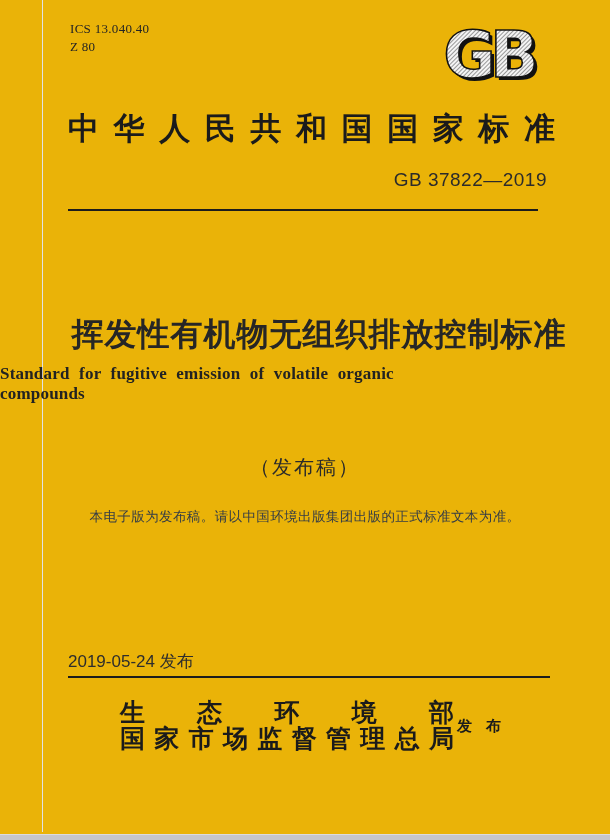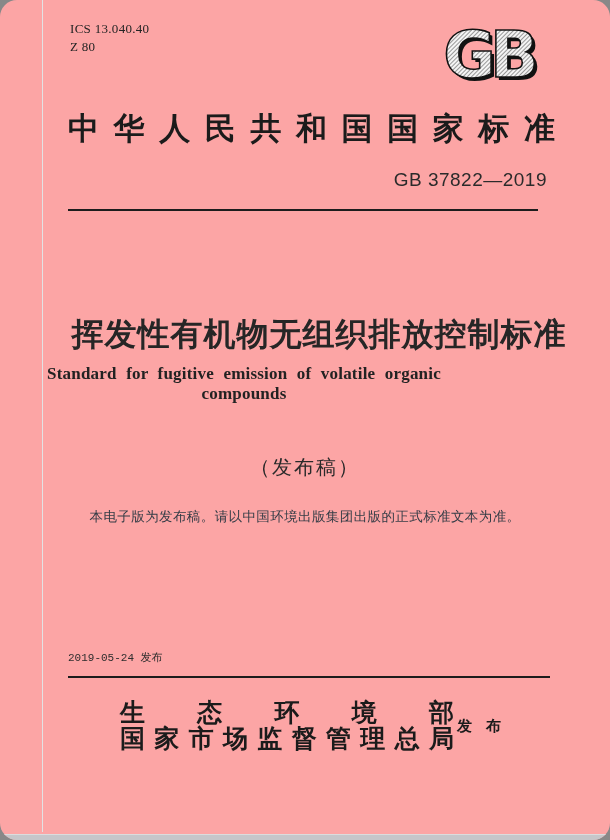--- a/index.html
+++ b/index.html
@@ -1,20 +1,20 @@
 <!DOCTYPE html>
 <html><head>
 <meta charset="utf-8">
 <style>
   * { margin:0; padding:0; box-sizing:border-box; }
   html,body { background:#888; }
   body { font-family:"Liberation Serif", serif; }
   .page {
     position:relative; width:610px; height:840px; margin:0 auto;
-    background:#fca5a5; overflow:hidden; color:#1f1f1f;border-radius:17px;
+    background:#eab308; overflow:hidden; color:#1f1f1f;
   }
   
   .left-scan-line { position:absolute; left:42px; top:0; bottom:8px; width:1px; background:#e2e2e4; }
   .bottom-band { position:absolute; left:0; right:0; bottom:0; height:6px; background:#c6c6ca; border-top:1px solid #dcdcde; }
 
   .ics-block { position:absolute; top:20px; left:70px; font-size:13px; line-height:18px; color:#242424; letter-spacing:0.3px; }
 
   .gb-logo { position:absolute; top:20px; left:430px; width:118px; height:70px; }
 
   .heading {
@@ -29,37 +29,37 @@
     font-size:19px; color:#2b2b2b; letter-spacing:0.5px;
   }
   .rule-top { position:absolute; top:209px; left:68px; width:470px; height:2px; background:#1c1c1c; }
 
   .title-cn {
     position:absolute; top:313px; left:0; width:610px; text-align:center;
     font-family:"Liberation Sans", sans-serif;
     font-size:32px; font-weight:bold; color:#262626; letter-spacing:1px;padding-left:28px;
   }
   .title-en {
-    position:absolute; top:364px; left:0; width:488px; text-align:center;
+    position:absolute; top:364px; left:0; width:488px; text-align:left;
     font-size:17px; font-weight:bold; color:#222; word-spacing:5px; letter-spacing:0.2px;
   }
   .draft-label {
     position:absolute; top:454px; left:0; width:610px; text-align:center;
     font-size:20px; color:#2a2a2a; letter-spacing:2px;
   }
   .notice {
     position:absolute; top:508px; left:0; width:610px; text-align:center;
     font-size:13.5px; color:#343c46; letter-spacing:0.4px;
   }
 
   .dates-row {
     position:absolute; top:650px; left:68px; width:482px;
     display:flex; 
-    font-family:Liberation Mono, monospace;
-    font-size:11px; color:#2d2d2d;
+    font-family:Liberation Sans, sans-serif;
+    font-size:17px; color:#2d2d2d;
   }
   .rule-bottom { position:absolute; top:676px; left:68px; width:482px; height:2px; background:#1c1c1c; }
 
   .issuer-block { position:absolute; top:700px; left:120px; width:334px; font-weight:bold; color:#1b1b1b; }
   .issuer-line { display:flex; justify-content:space-between; font-size:25px; line-height:25px; }
   .issuer-line + .issuer-line { margin-top:1px; }
   .issue-label {
     position:absolute; top:717px; left:457px;
     font-size:15px; font-weight:bold; color:#1b1b1b; letter-spacing:14px; white-space:nowrap;
   }

